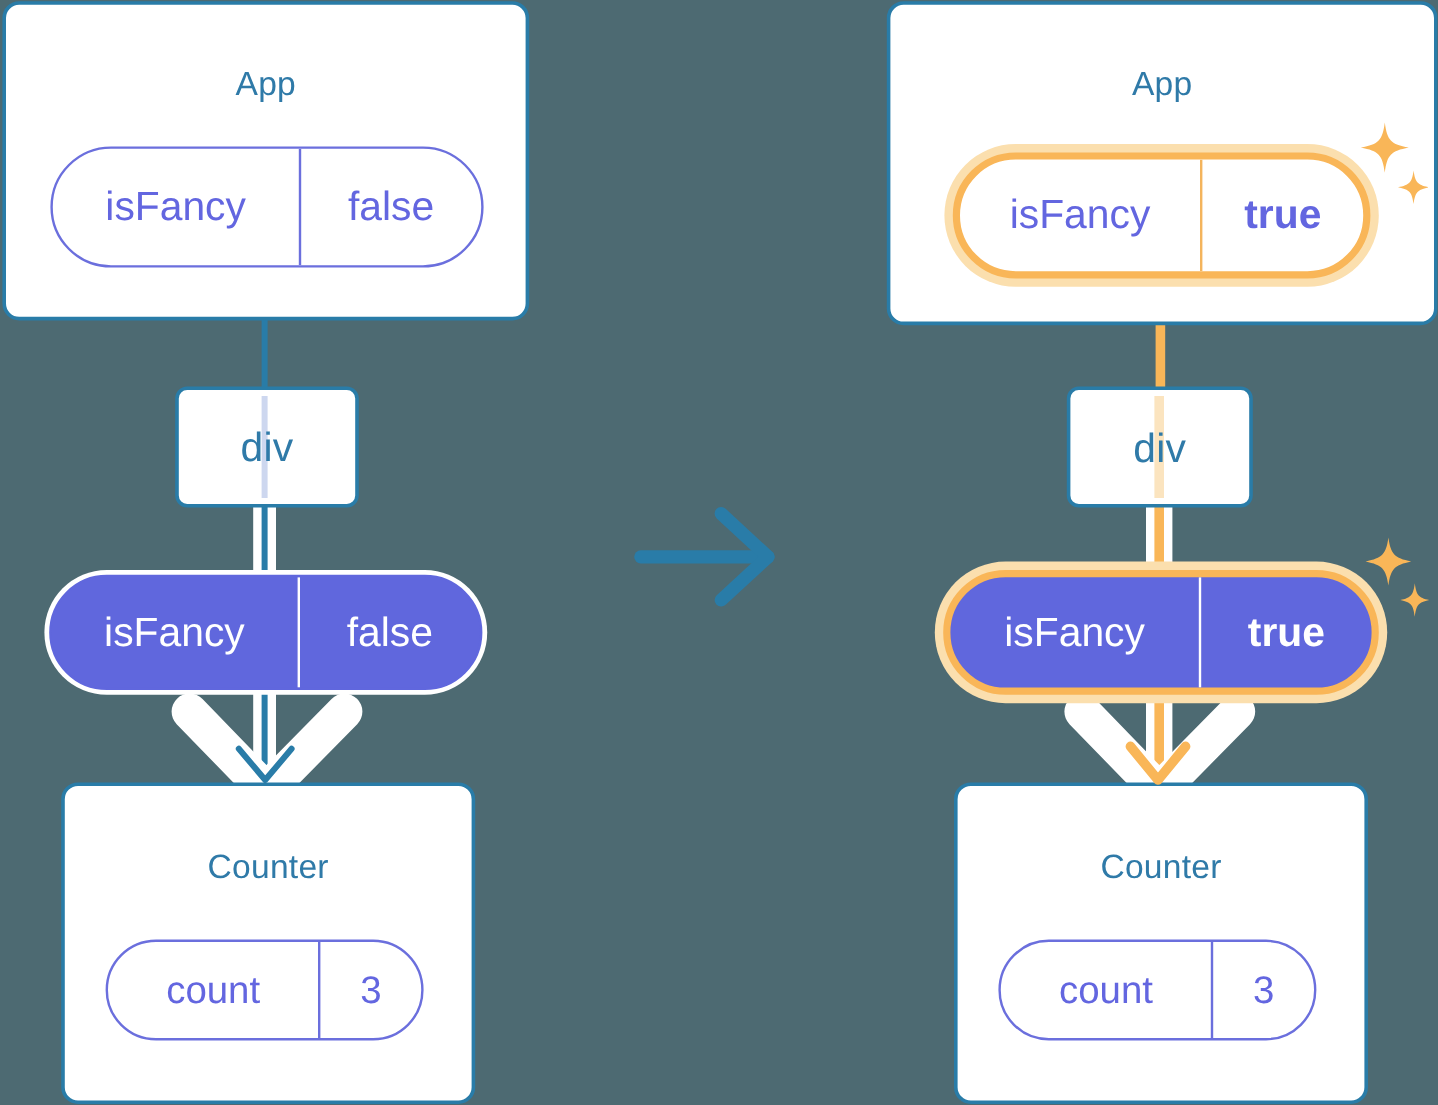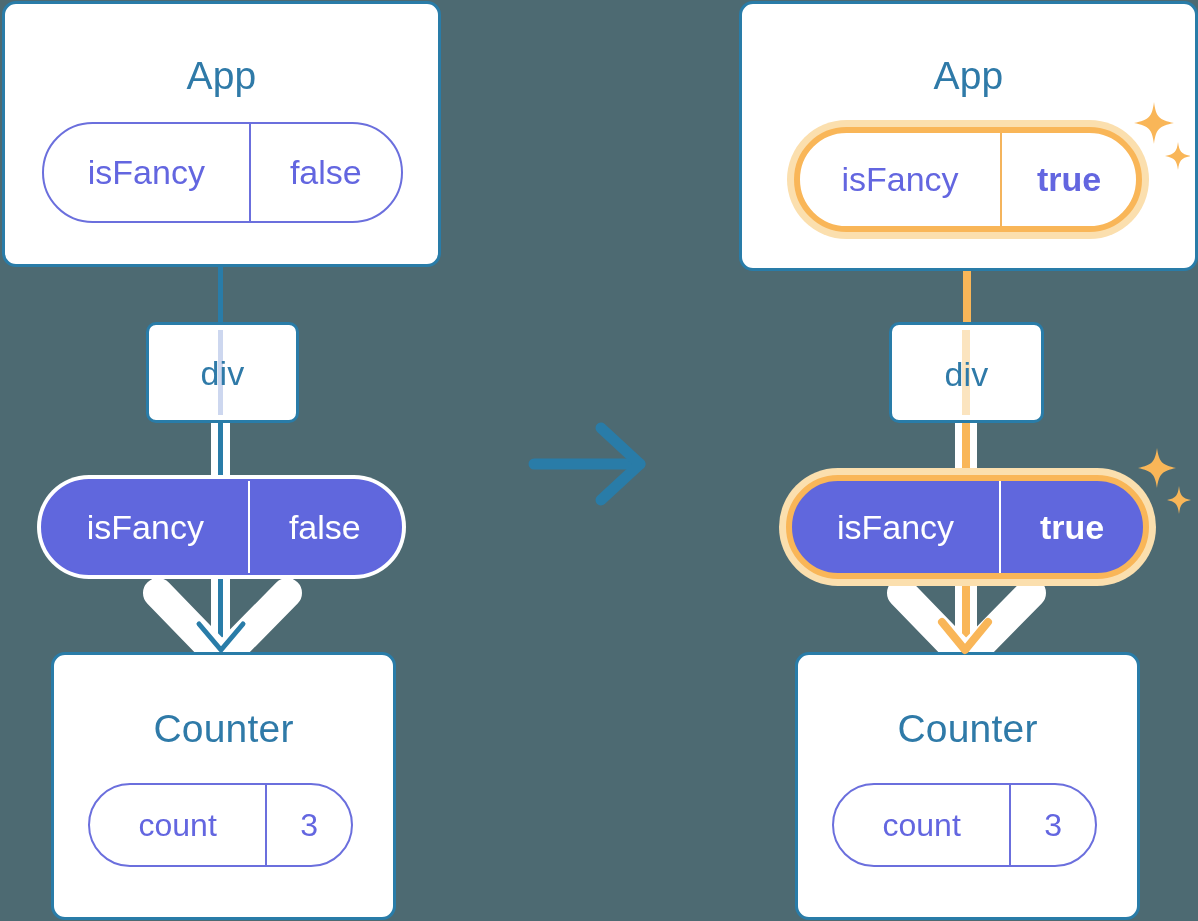--- a/index.html
+++ b/index.html
@@ -19,21 +19,21 @@
     border:3px solid #297CA8;
     border-radius:14px;
     box-sizing:border-box;
     z-index:4;
   }
   .card-title{
     position:absolute;
     left:0;right:0;
     text-align:center;
     color:#2f7aa8;
-    font-size:39px;
+    font-size:28px;
     letter-spacing:.2px;
     white-space:nowrap;
   }
 
   
   .pill{
     position:absolute;
     box-sizing:border-box;
     display:flex;
     align-items:stretch;

